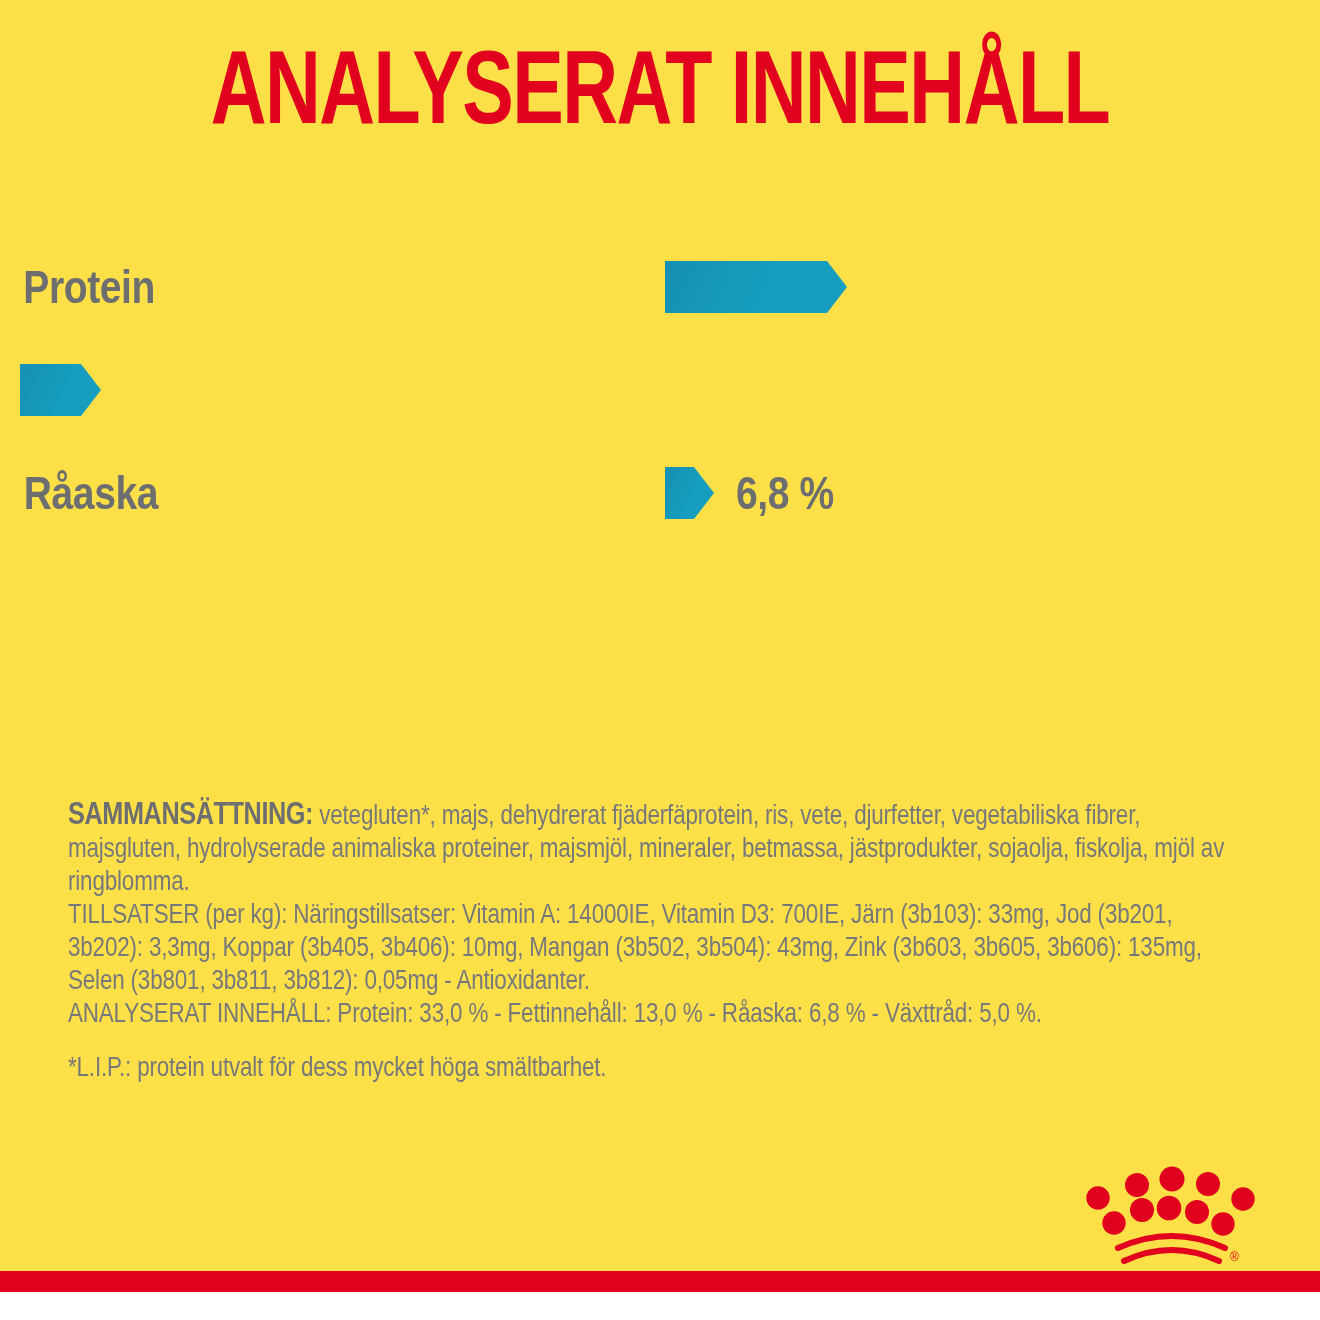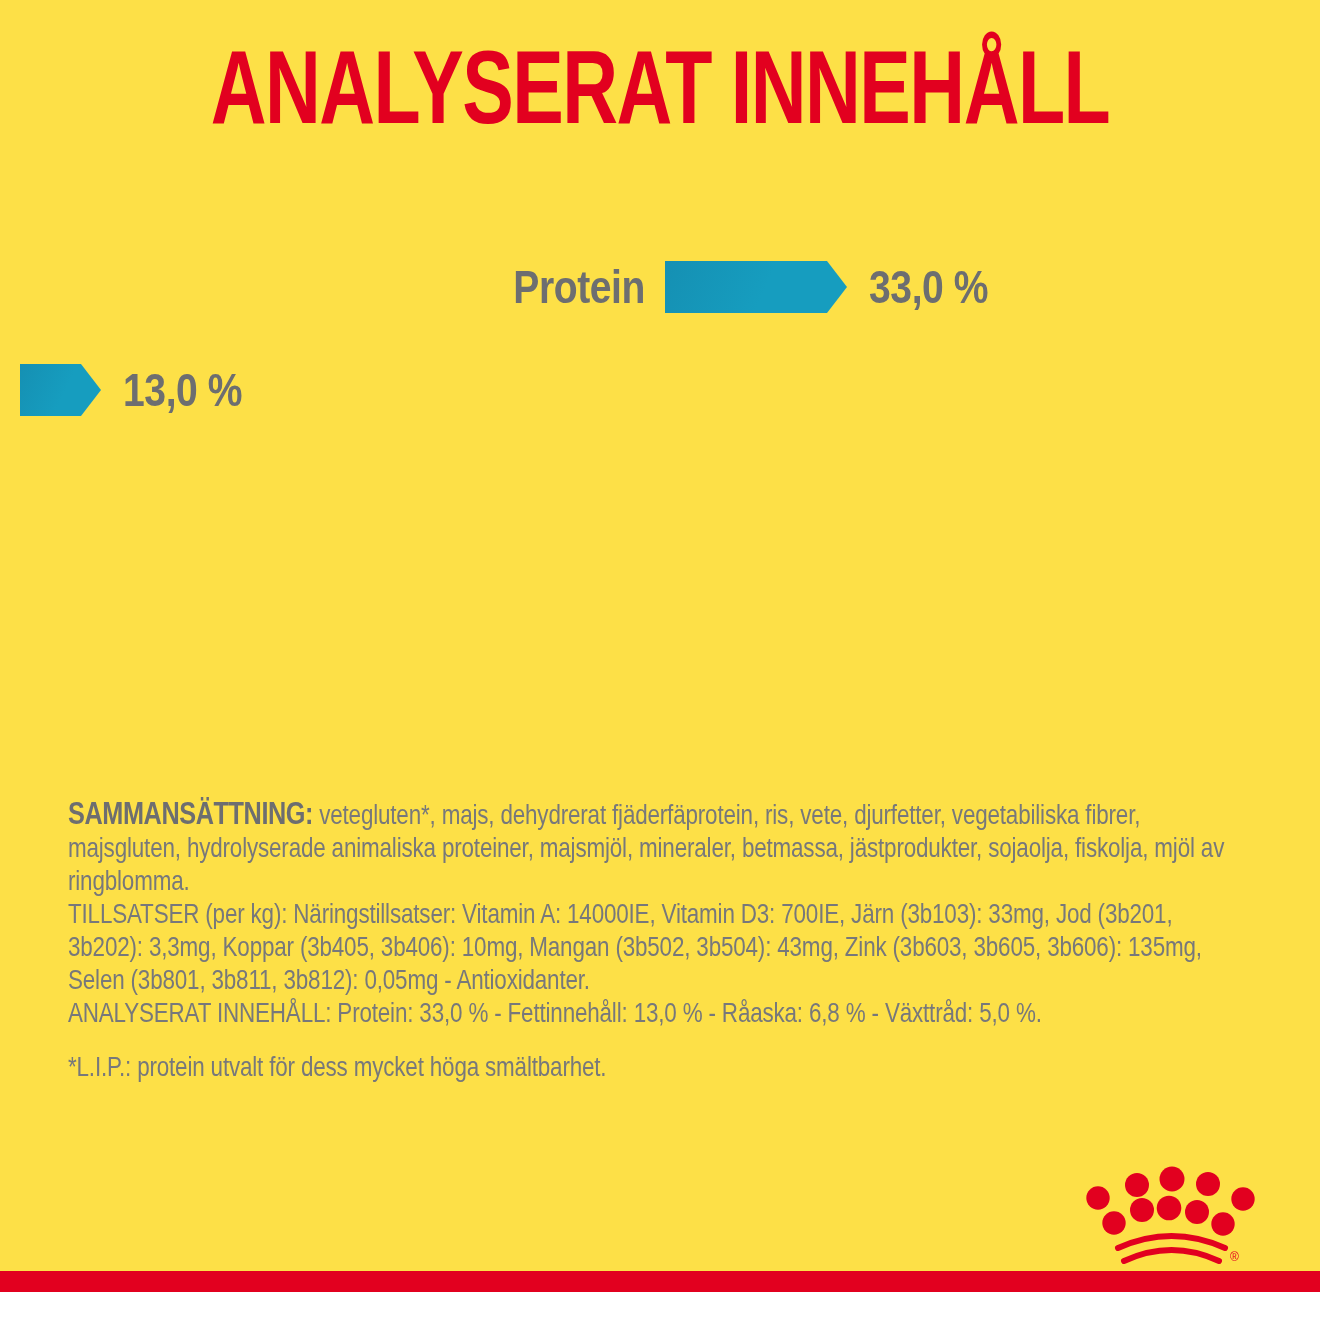--- a/index.html
+++ b/index.html
@@ -24,21 +24,21 @@
   }
   .title-wrap .title{
     display:inline-block;
     font-size:103px;font-weight:bold;letter-spacing:-2px;
     color:var(--red);
     transform:scaleX(0.75);transform-origin:50% 50%;
   }
   
   .chart{position:absolute;top:261px;left:0;width:1320px;}
   .chart-row{display:flex;align-items:center;height:52px;margin-bottom:51px;}
-  .chart-label{width:645px;text-align:right;white-space:nowrap;}
+  .chart-label{width:645px;white-space:nowrap;}
   .chart-label span{
     display:inline-block;font-size:46px;font-weight:bold;letter-spacing:-0.5px;
     color:var(--label-gray);
     transform:scaleX(0.85);transform-origin:100% 50%;
   }
   .chart-bar{
     height:52px;margin-left:20px;flex:0 0 auto;
     background:linear-gradient(115deg, #1590b3 0%, var(--teal) 55%);
     clip-path:polygon(0 0, calc(100% - 20px) 0, 100% 50%, calc(100% - 20px) 100%, 0 100%);
   }
@@ -74,25 +74,28 @@
 <div class="page">
 
   <div class="title-wrap">
     <span class="title">ANALYSERAT INNEHÅLL</span>
   </div>
 
   <div class="chart">
       <div class="chart-row">
         <div class="chart-label"><span>Protein</span></div>
         <div class="chart-bar" style="width:182px"></div>
-        <div class="chart-value"><span>33,0 %</span></div>
       </div>
       <div class="chart-row">
         <div class="chart-bar" style="width:81px"></div>
-        <div class="chart-value"><span>13,0 %</span></div>
+      </div>
+      <div class="chart-row">
+        <div class="chart-label"><span>Råaska</span></div>
+        <div class="chart-bar" style="width:49px"></div>
+        <div class="chart-value"><span>6,8 %</span></div>
       </div>
     </div>
 
   <div class="textblock">
     <p><strong>SAMMANSÄTTNING:</strong><span> vetegluten*, majs, dehydrerat fjäderfäprotein, ris, vete, djurfetter, vegetabiliska fibrer, majsgluten, hydrolyserade animaliska proteiner, majsmjöl, mineraler, betmassa, jästprodukter, sojaolja, fiskolja, mjöl av ringblomma.</span></p>
     <p>TILLSATSER (per kg): Näringstillsatser: Vitamin A: 14000IE, Vitamin D3: 700IE, Järn (3b103): 33mg, Jod (3b201, 3b202): 3,3mg, Koppar (3b405, 3b406): 10mg, Mangan (3b502, 3b504): 43mg, Zink (3b603, 3b605, 3b606): 135mg, Selen (3b801, 3b811, 3b812): 0,05mg - Antioxidanter.</p>
     <p>ANALYSERAT INNEHÅLL: Protein: 33,0 % - Fettinnehåll: 13,0 % - Råaska: 6,8 % - Växttråd: 5,0 %.</p>
     <p class="footnote">*L.I.P.: protein utvalt för dess mycket höga smältbarhet.</p>
   </div>
 

